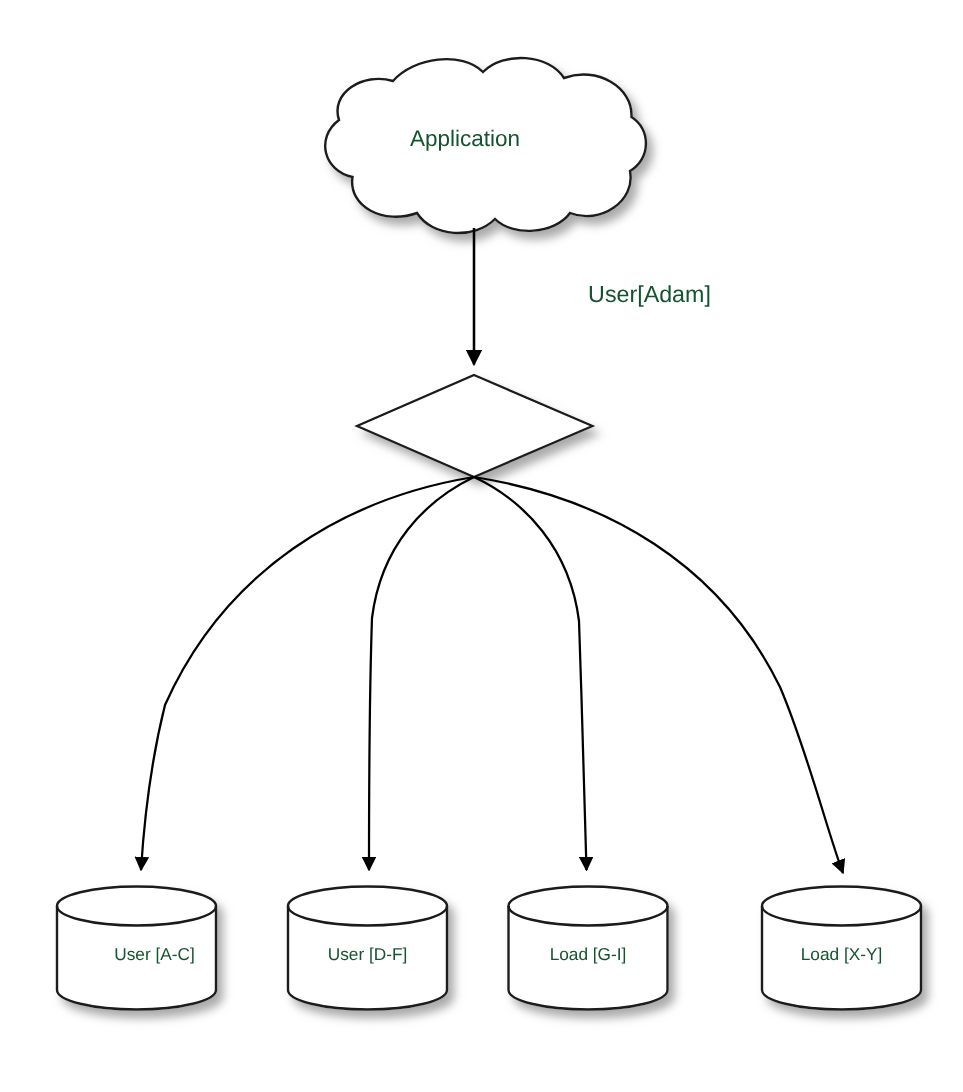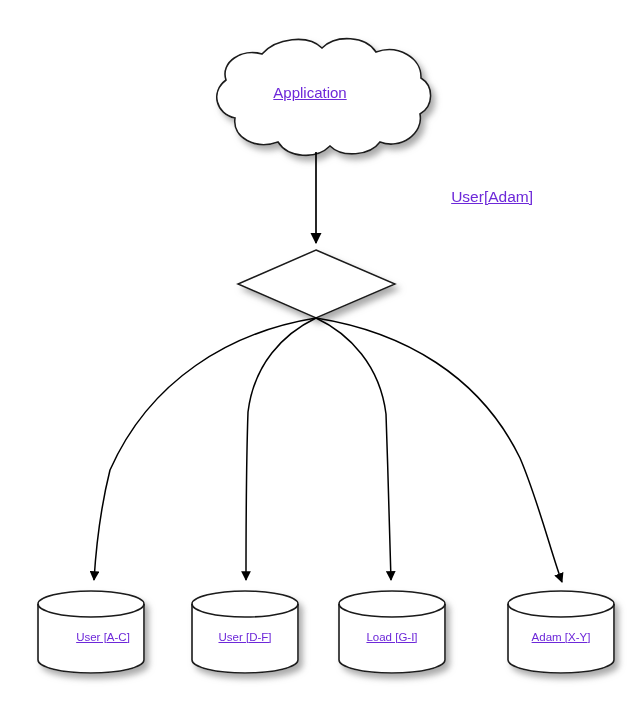--- a/index.html
+++ b/index.html
@@ -19,44 +19,43 @@
   }
   #diagram-svg {
     position: absolute;
     top: 0;
     left: 0;
     width: 642px;
     height: 728px;
   }
   .node-label {
     position: absolute;
-    color: #6d28d9;
+    color: #14532d;
     text-align: center;
     white-space: nowrap;
     pointer-events: none;
-    text-decoration: underline;
     -webkit-font-smoothing: antialiased;
   }
   #app-label {
     left: 0;
     top: 84px;
     width: 620px;
     font-size: 15px;
   }
   #lb-label {
     left: 0;
     top: 273px;
     width: 632px;
     font-size: 11.5px;
   }
   #edge-label-user {
     left: 333px;
     top: 188px;
     font-size: 15.5px;
-    text-align: right;
+    text-align: center;
     width: 200px;
   }
   .db-label {
     font-size: 11.5px;
     top: 631px;
     width: 110px;
   }
 </style>
 </head>
 <body>
@@ -132,15 +131,15 @@
 
   <div class="node-label" id="edge-label-user">User[Adam]</div>
 
 
   <div class="node-label db-label" style="left:48px;">User [A-C]</div>
 
   <div class="node-label db-label" style="left:190px;">User [D-F]</div>
 
   <div class="node-label db-label" style="left:337px;">Load [G-I]</div>
 
-  <div class="node-label db-label" style="left:506px;">Adam [X-Y]</div>
+  <div class="node-label db-label" style="left:506px;">Load [X-Y]</div>
 
 </div>
 
 </body></html>

